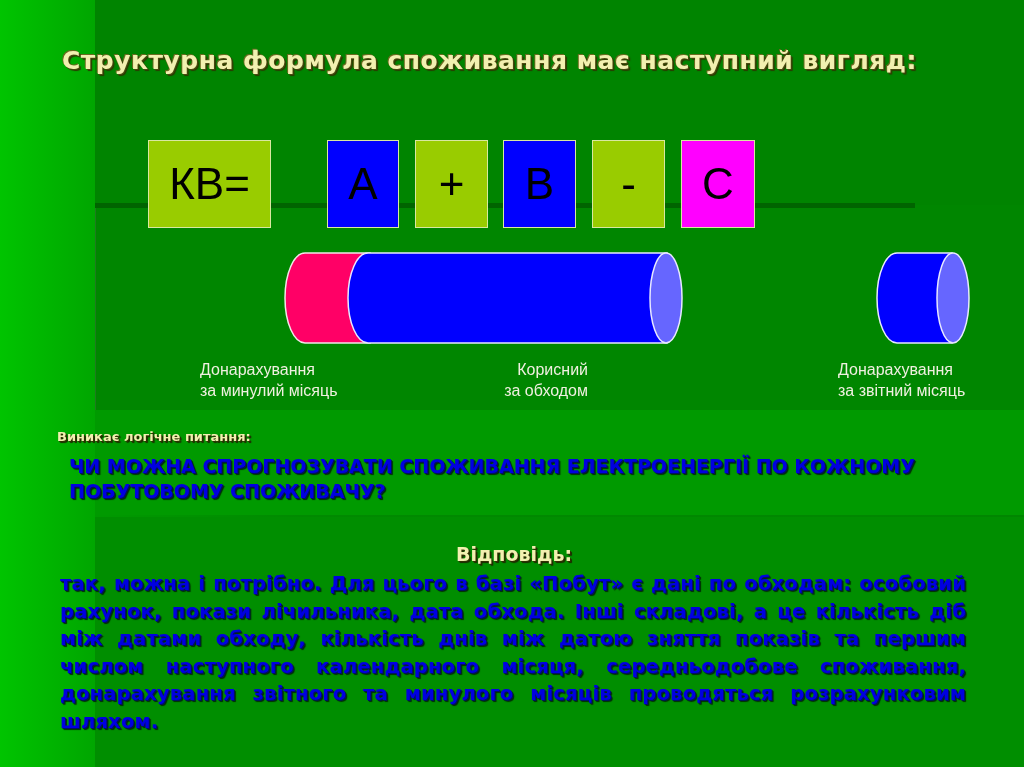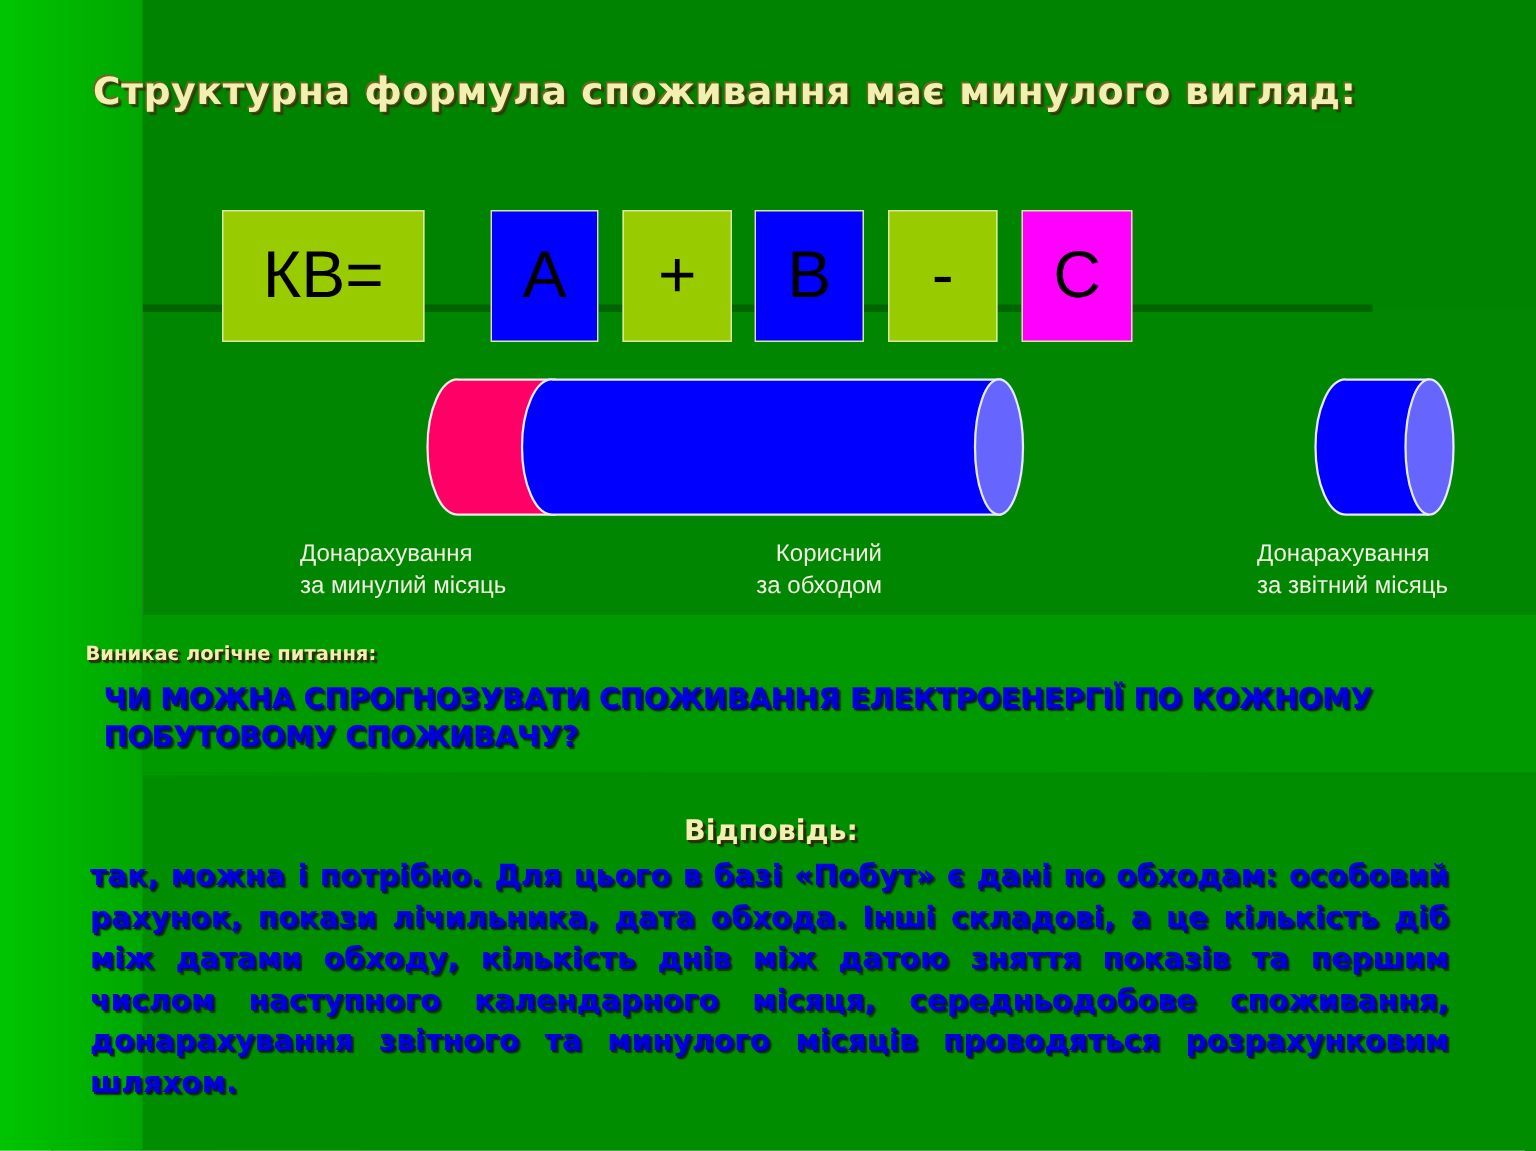--- a/index.html
+++ b/index.html
@@ -64,23 +64,23 @@
 <body>
 
 <div class="bg-top"></div>
 <div class="panel-mid"></div>
 <div class="panel-mid-band"></div>
 <div class="panel-mid-line"></div>
 <div class="panel-low"></div>
 <div class="panel-low-inner"></div>
 <div class="bg-left-strip" style="z-index:0;"></div>
 
-<div class="title">Структурна формула споживання має минулого вигляд:</div>
+<div class="title">Структурна формула споживання має наступний вигляд:</div>
 
-<div class="box green" style="left:148px; width:135px;">
+<div class="box green" style="left:148px; width:123px;">
     <span>КВ=</span>
   </div>
 <div class="box blue" style="left:327px; width:72px;">
     <span>А</span>
   </div>
 <div class="box green" style="left:415px; width:73px;">
     <span>+</span>
   </div>
 <div class="box blue" style="left:503px; width:73px;">
     <span>В</span>

